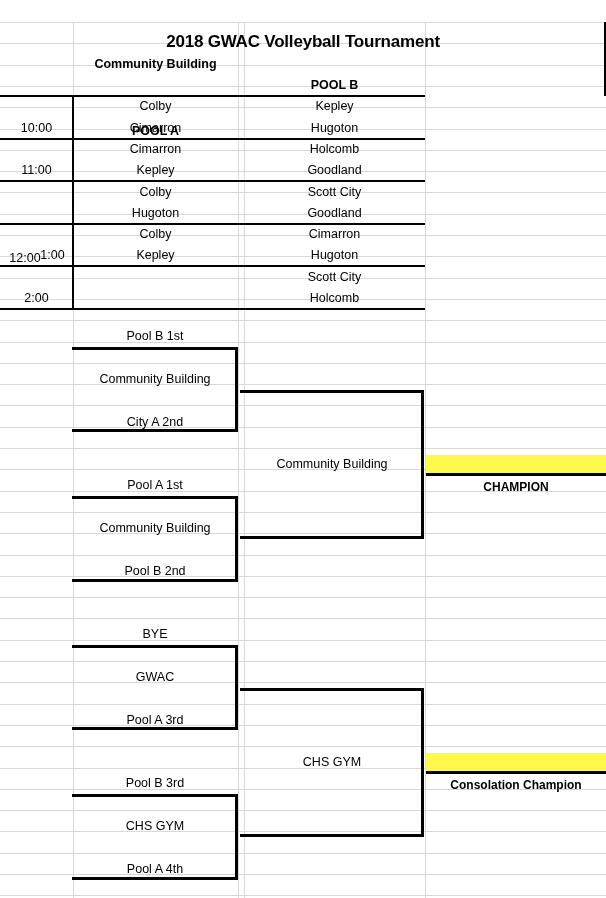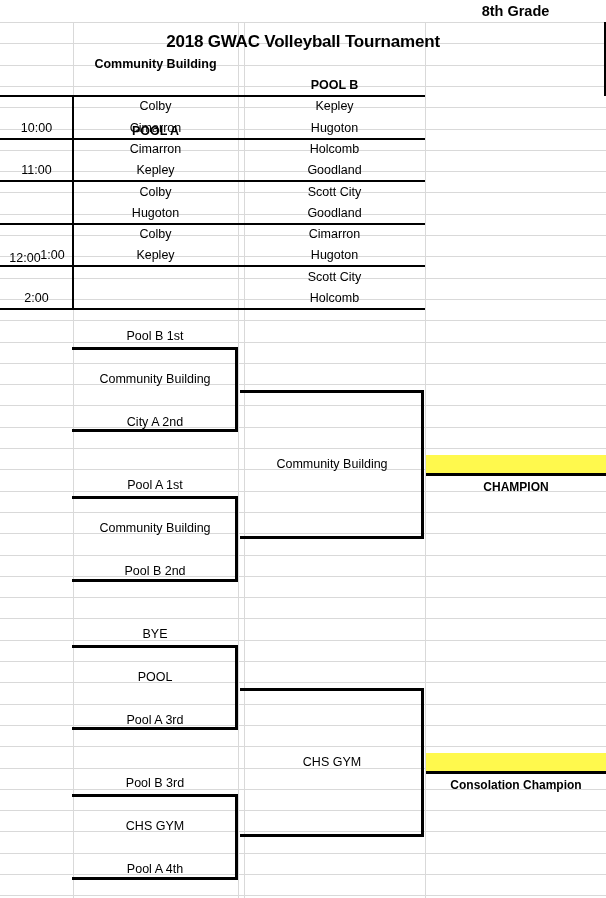--- a/index.html
+++ b/index.html
@@ -118,21 +118,20 @@
       <div class="grid-h" style="top: 895.3px; width: 606px;"></div>
     </div>
 
   <div id="vlines">
       <div class="grid-v" style="left: 73px; top: 22px; height: 876px;"></div>
       <div class="grid-v" style="left: 238px; top: 22px; height: 876px;"></div>
       <div class="grid-v" style="left: 244px; top: 22px; height: 876px;"></div>
       <div class="grid-v" style="left: 425px; top: 22px; height: 876px;"></div>
     </div>
 
-  <div class="cell grade" style="left:425px;top:0px;width:181px;height:22px;">8th Grade</div>
 
   <div class="cell title" style="left:0px;top:30px;width:606px;height:22px;">2018 GWAC Volleyball Tournament</div>
 
   <div class="cell hdr" style="left:73px;top:54px;width:165px;height:21px;">Community Building</div>
 
   <div class="cell pool-hdr" style="left:73px;top:75px;width:165px;height:21px;margin-top:46px;">POOL A</div>
   <div class="cell pool-hdr" style="left:244px;top:75px;width:181px;height:21px;">POOL B</div>
 
   <div id="schedule-body">
       <div class="cell" style="left: 0px; top: 117.3px; width: 73px; height: 21.3px;">10:00</div>
@@ -169,21 +168,21 @@
       <div class="bracket" style="left: 72px; top: 347.3px; width: 166px; height: 85.2px;"></div>
       <div class="cell" style="left: 72px; top: 475.1px; width: 166px; height: 21.3px;">Pool A 1st</div>
       <div class="cell" style="left: 72px; top: 517.7px; width: 166px; height: 21.3px;">Community Building</div>
       <div class="cell" style="left: 72px; top: 560.3px; width: 166px; height: 21.3px;">Pool B 2nd</div>
       <div class="bracket" style="left: 72px; top: 496.4px; width: 166px; height: 85.2px;"></div>
       <div class="bracket" style="left: 240px; top: 389.9px; width: 184px; height: 149.1px;"></div>
       <div class="cell" style="left: 240px; top: 453.8px; width: 184px; height: 21.3px;">Community Building</div>
       <div class="champ-band" style="left: 426px; top: 454.8px; width: 180px; height: 21.3px; background: rgb(255, 249, 77);"></div>
       <div class="cell champ-label" style="left: 426px; top: 476.1px; width: 180px; height: 21.3px;">CHAMPION</div>
       <div class="cell" style="left: 72px; top: 624px; width: 166px; height: 21.3px;">BYE</div>
-      <div class="cell" style="left: 72px; top: 666.6px; width: 166px; height: 21.3px;">POOL</div>
+      <div class="cell" style="left: 72px; top: 666.6px; width: 166px; height: 21.3px;">GWAC</div>
       <div class="cell" style="left: 72px; top: 709.2px; width: 166px; height: 21.3px;">Pool A 3rd</div>
       <div class="bracket" style="left: 72px; top: 645.3px; width: 166px; height: 85.2px;"></div>
       <div class="cell" style="left: 72px; top: 773.1px; width: 166px; height: 21.3px;">Pool B 3rd</div>
       <div class="cell" style="left: 72px; top: 815.7px; width: 166px; height: 21.3px;">CHS GYM</div>
       <div class="cell" style="left: 72px; top: 858.3px; width: 166px; height: 21.3px;">Pool A 4th</div>
       <div class="bracket" style="left: 72px; top: 794.4px; width: 166px; height: 85.2px;"></div>
       <div class="bracket" style="left: 240px; top: 687.9px; width: 184px; height: 149.1px;"></div>
       <div class="cell" style="left: 240px; top: 751.8px; width: 184px; height: 21.3px;">CHS GYM</div>
       <div class="champ-band" style="left: 426px; top: 752.8px; width: 180px; height: 21.3px; background: rgb(255, 249, 77);"></div>
       <div class="cell champ-label" style="left: 426px; top: 774.1px; width: 180px; height: 21.3px;">Consolation Champion</div>

